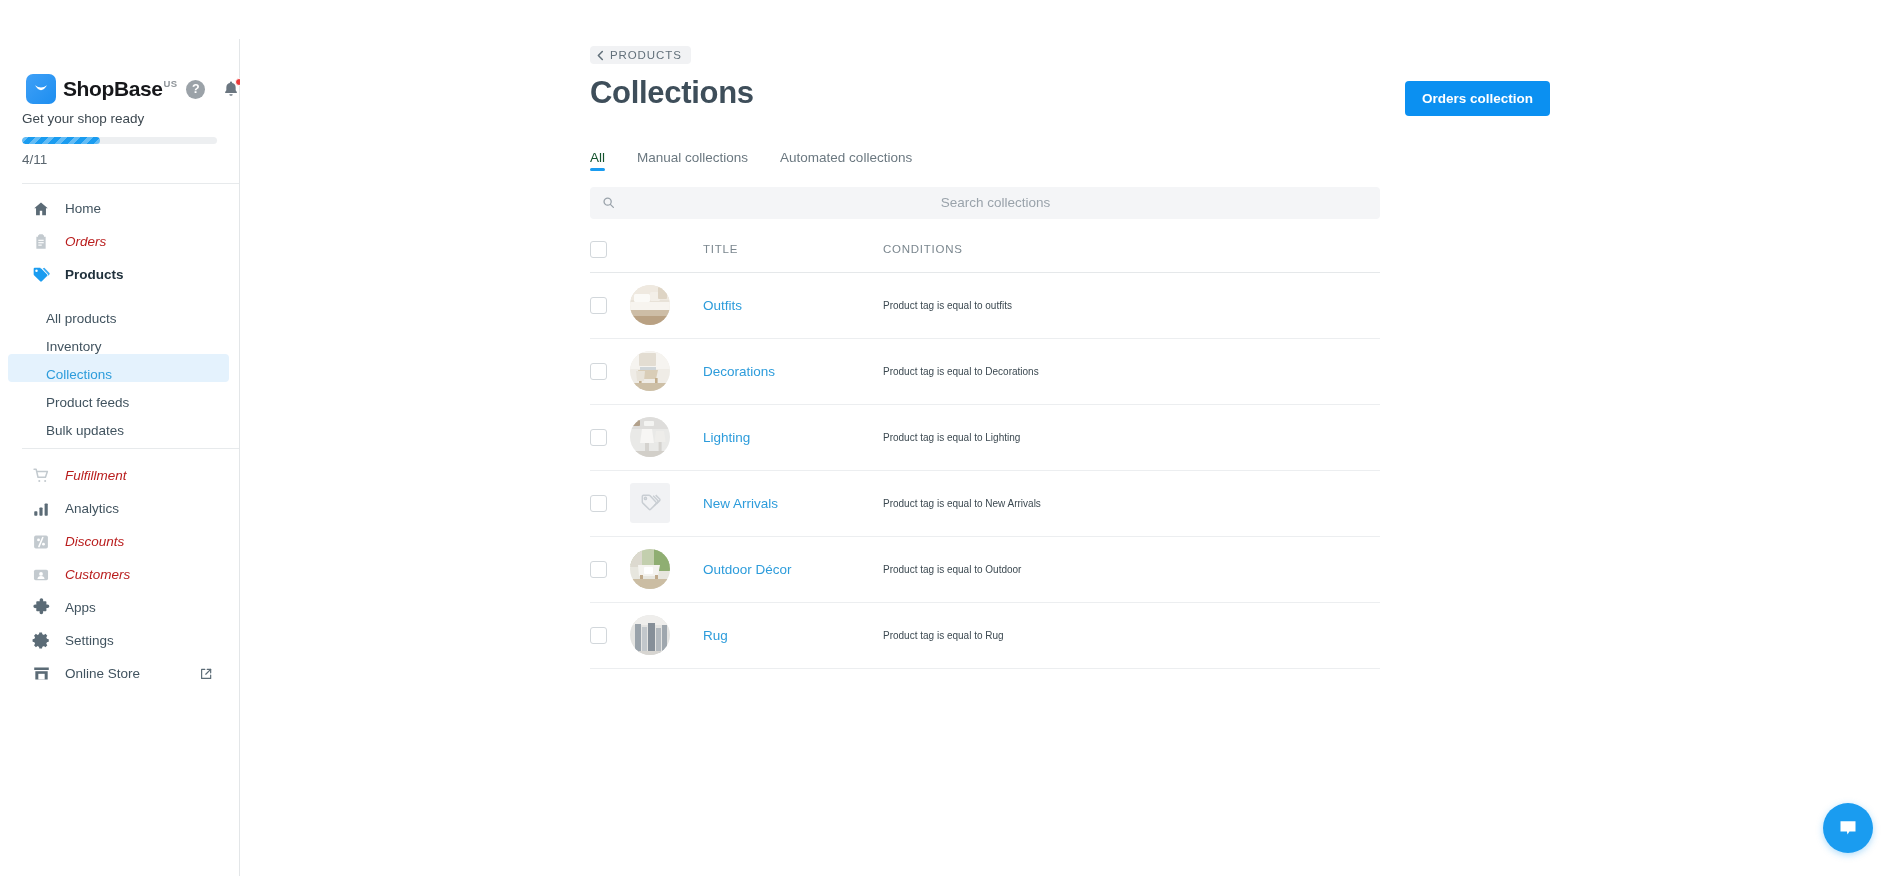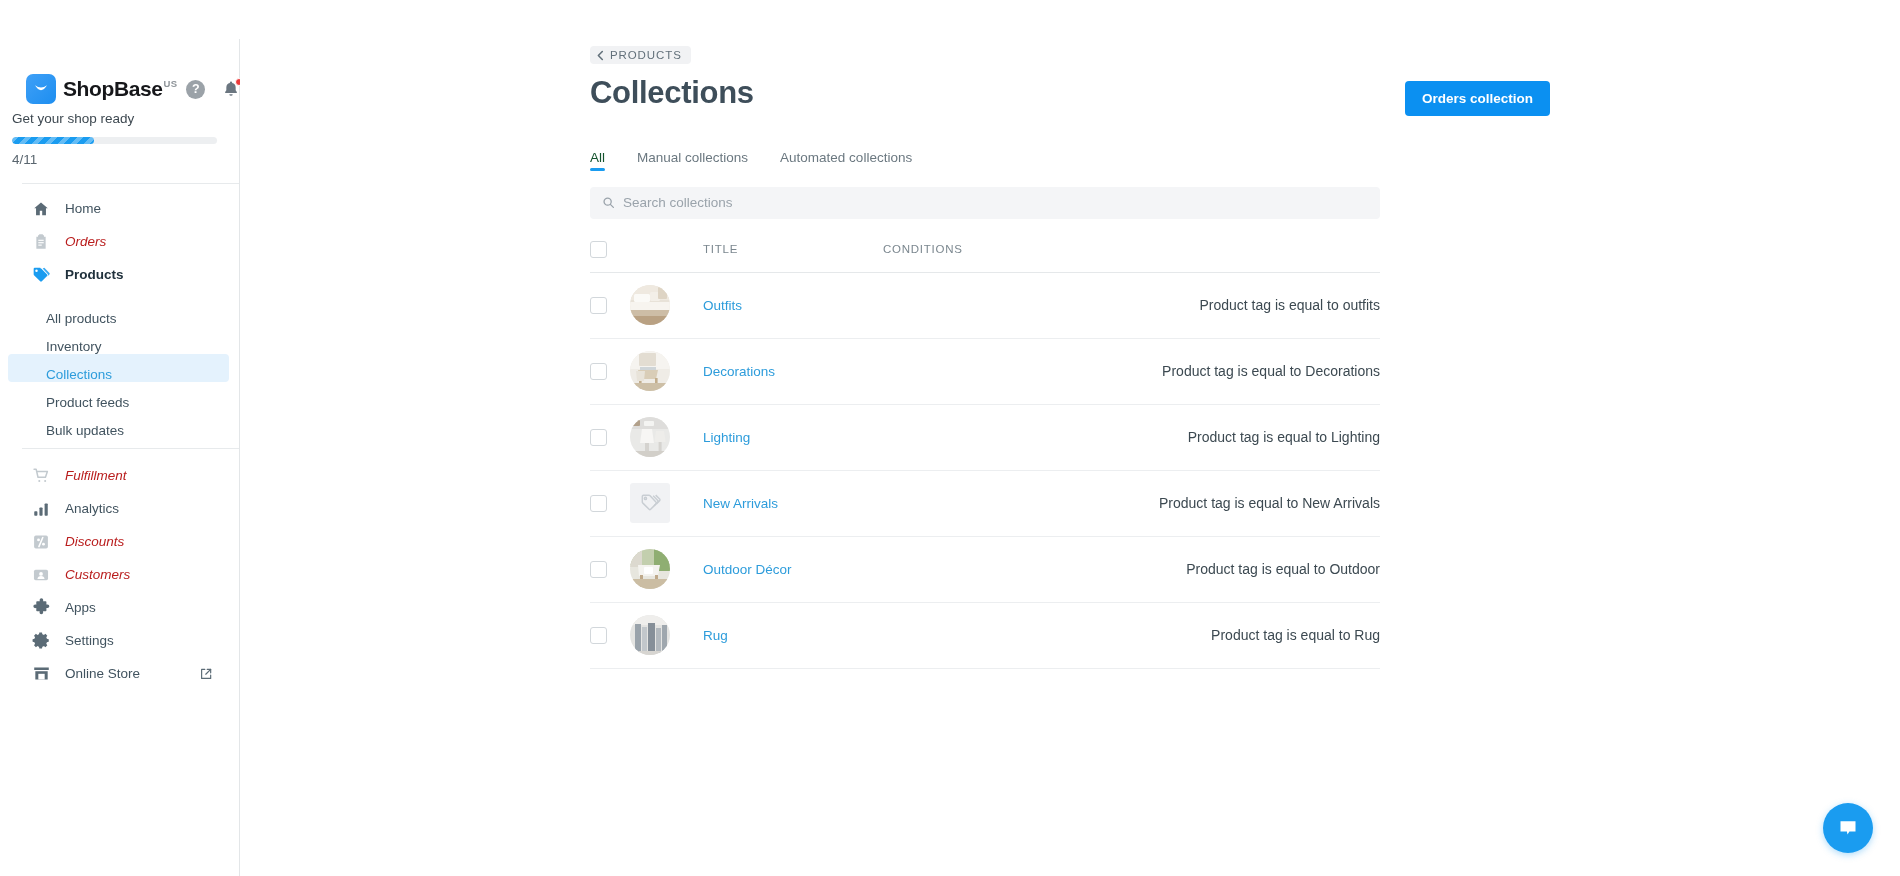--- a/index.html
+++ b/index.html
@@ -51,21 +51,21 @@
     display: flex; align-items: center; justify-content: center;
     line-height: 1;
   }
   .bell-wrap { position: relative; width: 20px; height: 20px; }
   .bell-dot {
     position: absolute; top: -1px; right: -2px;
     width: 8px; height: 8px; border-radius: 50%;
     background: #ec3a3a; border: 1.5px solid #fff;
   }
 
-  .shop-ready { padding: 22px 22px 0 12px; }
+  .shop-ready { padding: 22px 22px 0 22px; }
   .shop-ready-label { font-size: 13.5px; color: #3d4850; }
   .progress-track {
     margin-top: 11px;
     height: 7px; border-radius: 4px; background: #edeff1;
     overflow: hidden;
   }
   .progress-fill {
     height: 100%; width: 40%;
     border-radius: 4px;
     background-color: #1a9cf0;
@@ -180,20 +180,21 @@
     display: flex; align-items: center;
     padding: 0 12px;
     width: 790px;
   }
   .search-wrap svg { flex: 0 0 13px; margin-right: 8px; }
   .search-input {
     border: none; outline: none; background: transparent;
     font-size: 13.5px; color: #4c1d95;
     font-family: "Liberation Sans", sans-serif;
     width: 100%;
+    text-align: center;
   }
   .search-input::placeholder { color: #9aa3ab; }
 
   
   .tbl { width: 790px; margin-top: 22px; }
   .tbl-head {
     display: flex; align-items: center;
     height: 32px;
     border-bottom: 1px solid #e5e8ea;
     padding-bottom: 14px;
@@ -222,21 +223,21 @@
     display: flex; align-items: center; justify-content: center;
   }
   .thumb.placeholder {
     border-radius: 3px;
     background: #f1f2f4;
   }
   .row-title {
     font-size: 13.5px; color: #2d9cdb;
     cursor: pointer;
   }
-  .row-cond { font-size: 14px; color: #3c4951; text-align: right; }
+  .row-cond { font-size: 10px; color: #3c4951; }
 
   
   .ph-img { width: 40px; height: 40px; display: block; }
 
   
   .chat-fab {
     position: absolute;
     right: 27px; bottom: 23px;
     width: 50px; height: 50px; border-radius: 50%;
     background: #1a9cf0;

